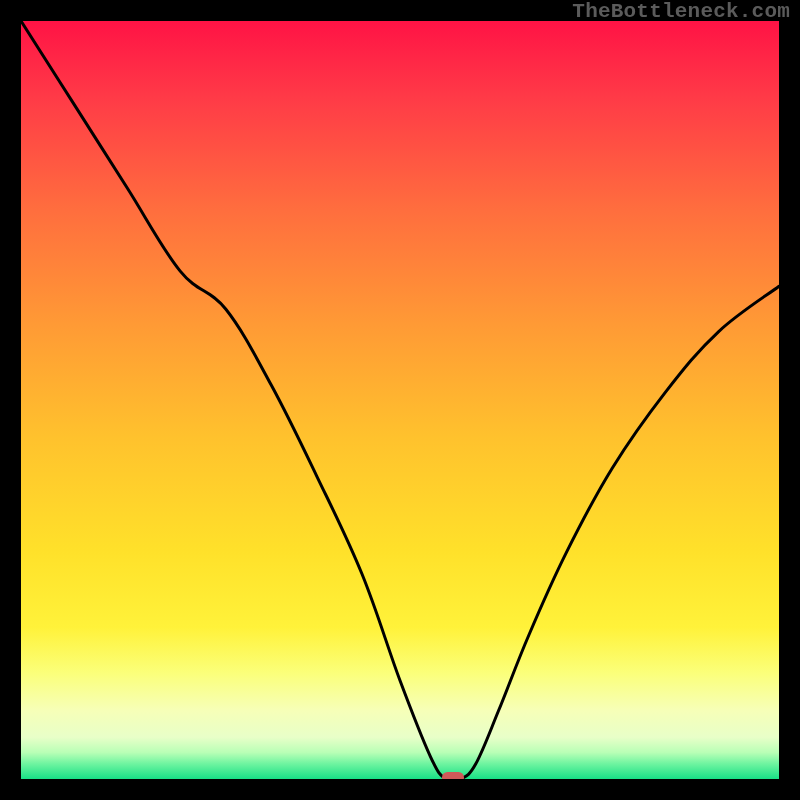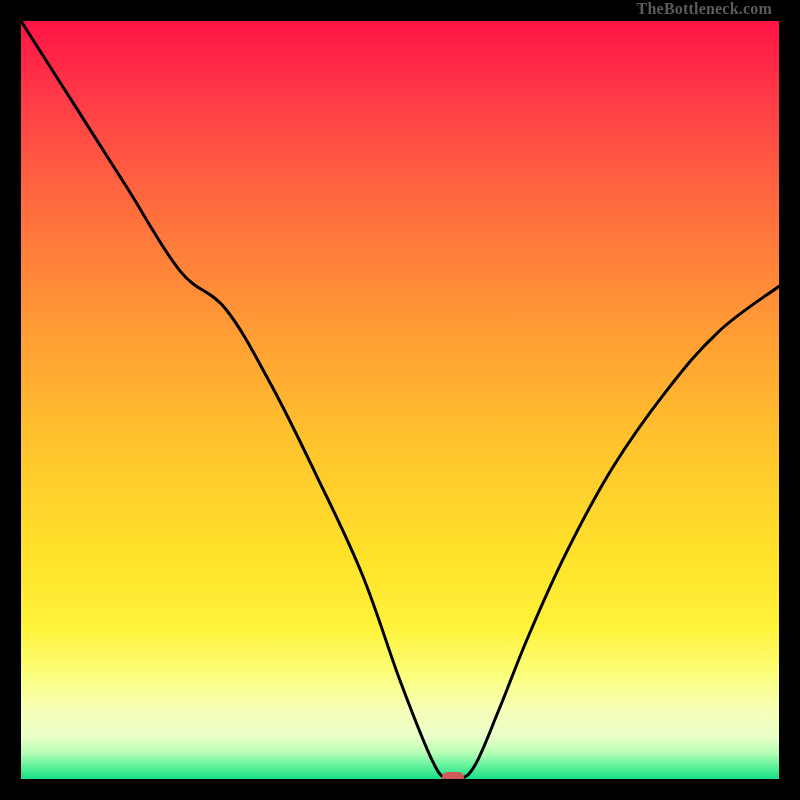--- a/index.html
+++ b/index.html
@@ -36,23 +36,23 @@
   .curve-svg {
     position: absolute;
     left: 0;
     top: 0;
     width: 100%;
     height: 100%;
   }
   .watermark {
     position: absolute;
     top: 0px;
-    right: 28px;
-    font-family: Liberation Serif, serif;
-    font-size: 16px;
+    right: 10px;
+    font-family: Liberation Mono, monospace;
+    font-size: 21px;
     font-weight: 600;
     color: #5b5b5b;
     letter-spacing: 0.2px;
   }
   .marker {
     position: absolute;
     width: 22px;
     height: 11px;
     border-radius: 6px;
     background: #cf5a59;

